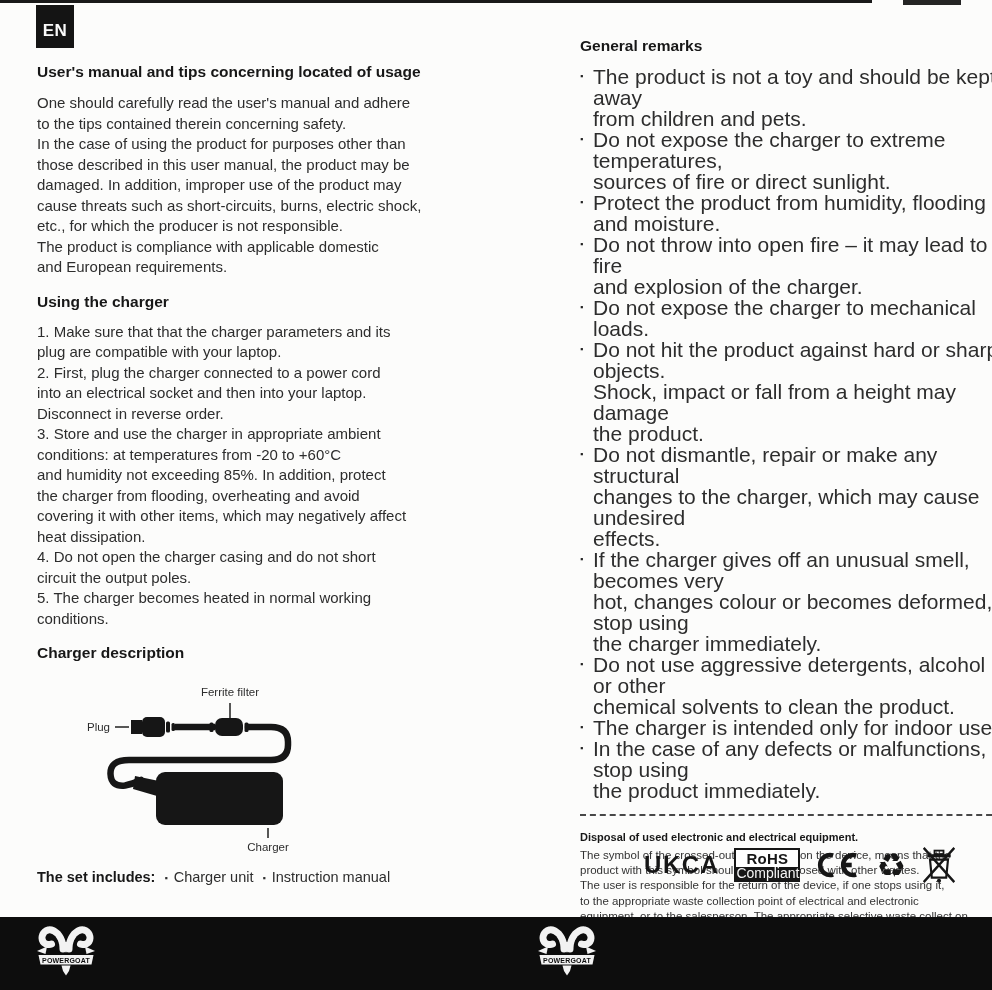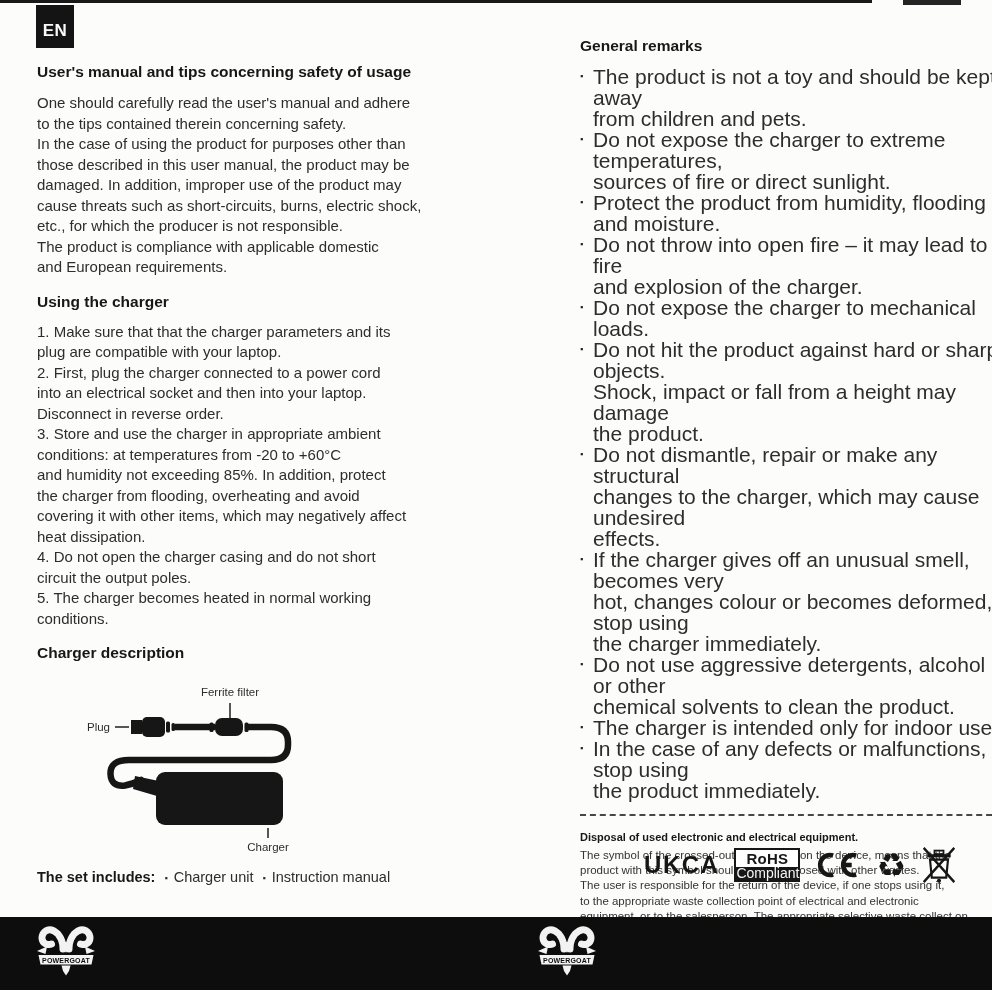--- a/index.html
+++ b/index.html
@@ -48,21 +48,21 @@
 <div class="page">
 
   <div class="top-strip"></div>
   <div class="top-strip-right"></div>
 
   <div class="en-badge">
     <span>EN</span>
   </div>
 
   <div class="col-left">
-    <h1>User's manual and tips concerning safety of usage</h1>
+    <h1>User's manual and tips concerning located of usage</h1>
     <p class="body">One should carefully read the user's manual and adhere
 to the tips contained therein concerning safety.
 In the case of using the product for purposes other than
 those described in this user manual, the product may be
 damaged. In addition, improper use of the product may
 cause threats such as short-circuits, burns, electric shock,
 etc., for which the producer is not responsible.
 The product is compliance with applicable domestic
 and European requirements.</p>
 

